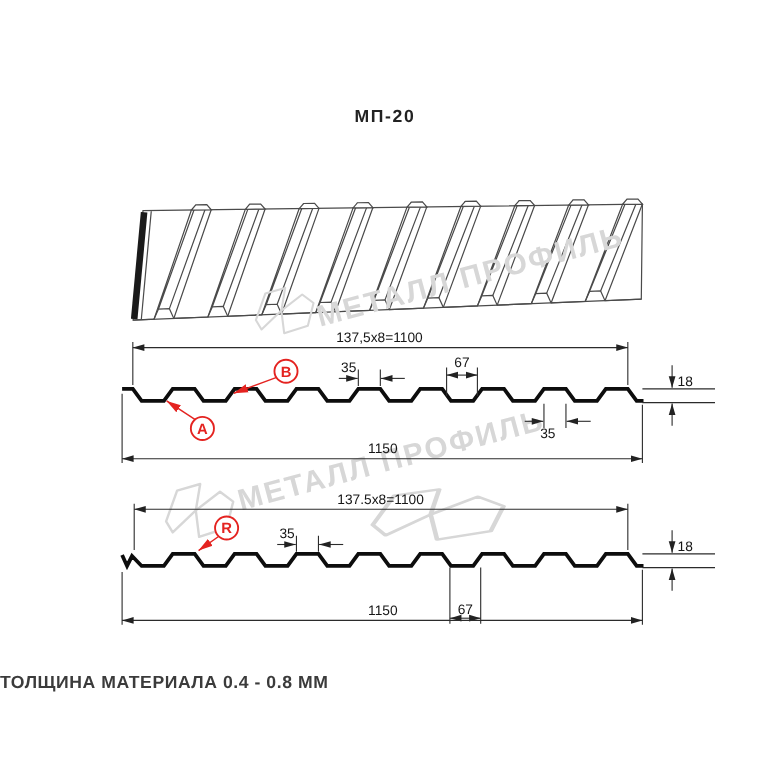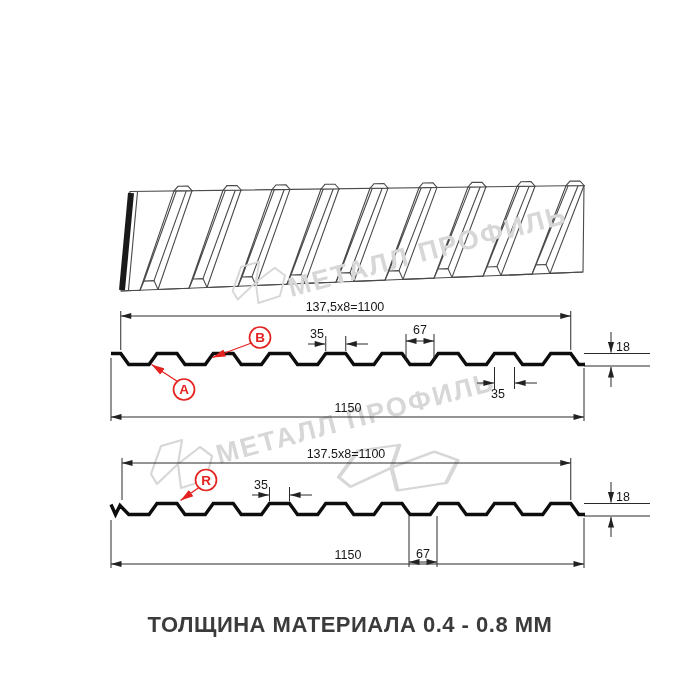--- a/index.html
+++ b/index.html
@@ -2,22 +2,22 @@
 <html style="--red: #e42320; --ink: #0d0d0d; --dim: #2b2b2b; --wm: #d7d7d7;"><head>
 <meta charset="utf-8">
 <style>
   html,body{margin:0;padding:0;background:#ffffff;}
   #stage{position:relative;width:700px;height:700px;background:#fff;overflow:hidden;
          font-family:"Liberation Sans", sans-serif;}
   .title{position:absolute;left:0;top:60px;width:700px;text-align:center;
          font-size:31px;font-weight:800;letter-spacing:3px;color:#131313;}
   .subtitle{position:absolute;left:0;top:98px;width:700px;text-align:center;
          font-size:16px;font-weight:600;letter-spacing:1.5px;color:#222;}
-  .footer{position:absolute;left:0;top:612px;width:700px;text-align:center;
-         font-size:22px;font-weight:600;letter-spacing:0.5px;color:#3b3b3b;}
+  .footer{position:absolute;left:0;top:612px;width:700px;
+         font-size:16px;font-weight:600;letter-spacing:0.5px;color:#3b3b3b;}
   svg{position:absolute;left:0;top:0;}
   .dim{stroke:var(--dim,#2b2b2b);stroke-width:1;fill:none;}
   .profile{stroke:var(--ink,#0d0d0d);stroke-width:3.4;fill:none;stroke-linejoin:miter;}
   .dimtxt{font-size:12.5px;fill:#161616;}
   .mid{text-anchor:middle;}
   .sketch{stroke:#4a4a4a;stroke-width:1.1;fill:none;}
   .sketchfill{stroke:#4a4a4a;stroke-width:1.1;fill:#ffffff;}
   .darkedge{stroke:#1a1a1a;stroke-width:6;fill:none;}
   .wm{stroke:var(--wm,#d7d7d7);stroke-width:2.2;fill:none;stroke-linejoin:round;}
   .wmtxt{font-size:27px;font-weight:700;letter-spacing:2px;fill:var(--wm,#d7d7d7);}
@@ -25,20 +25,21 @@
   .redcirc{stroke:var(--red,#e42320);stroke-width:1.7;fill:#ffffff;}
   .redtxt{font-size:13.5px;font-weight:600;fill:var(--red,#e42320);text-anchor:middle;}
   #arr path{fill:#222;}
   #arrRed path{fill:var(--red,#e42320);}
 </style>
 </head>
 <body>
 
 <div id="stage">
 
+  <div class="subtitle">МП-20</div>
 
   <svg width="700" height="700" viewBox="0 0 700 700">
     <defs>
       <marker id="arr" viewBox="0 0 12 8" refX="12" refY="4" markerWidth="11" markerHeight="7" orient="auto-start-reverse">
         <path d="M0,0.5 L12,4 L0,7.5 Z"></path>
       </marker>
       <marker id="arrRed" viewBox="0 0 12 8" refX="12" refY="4" markerWidth="10" markerHeight="7" orient="auto-start-reverse">
         <path d="M0,0.5 L12,4 L0,7.5 Z"></path>
       </marker>
     </defs>

